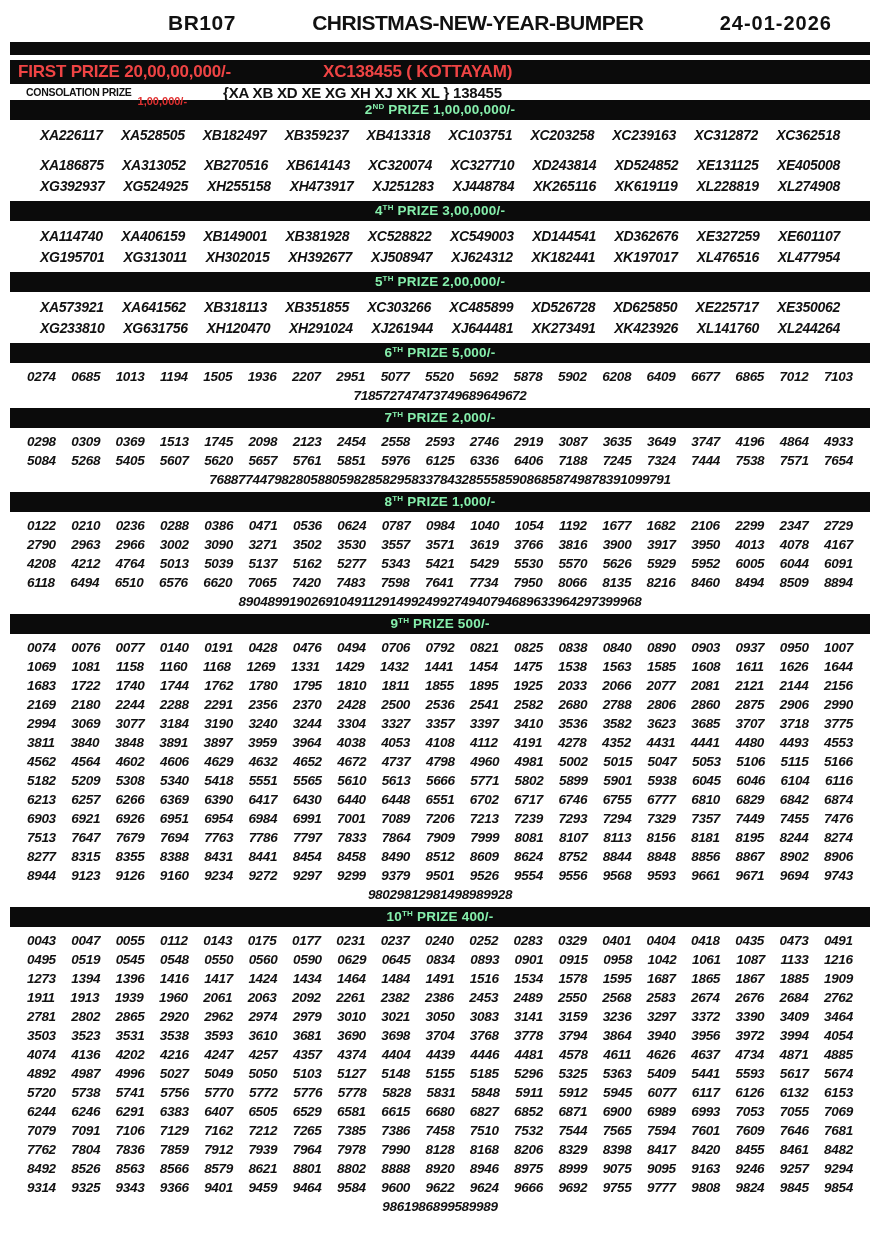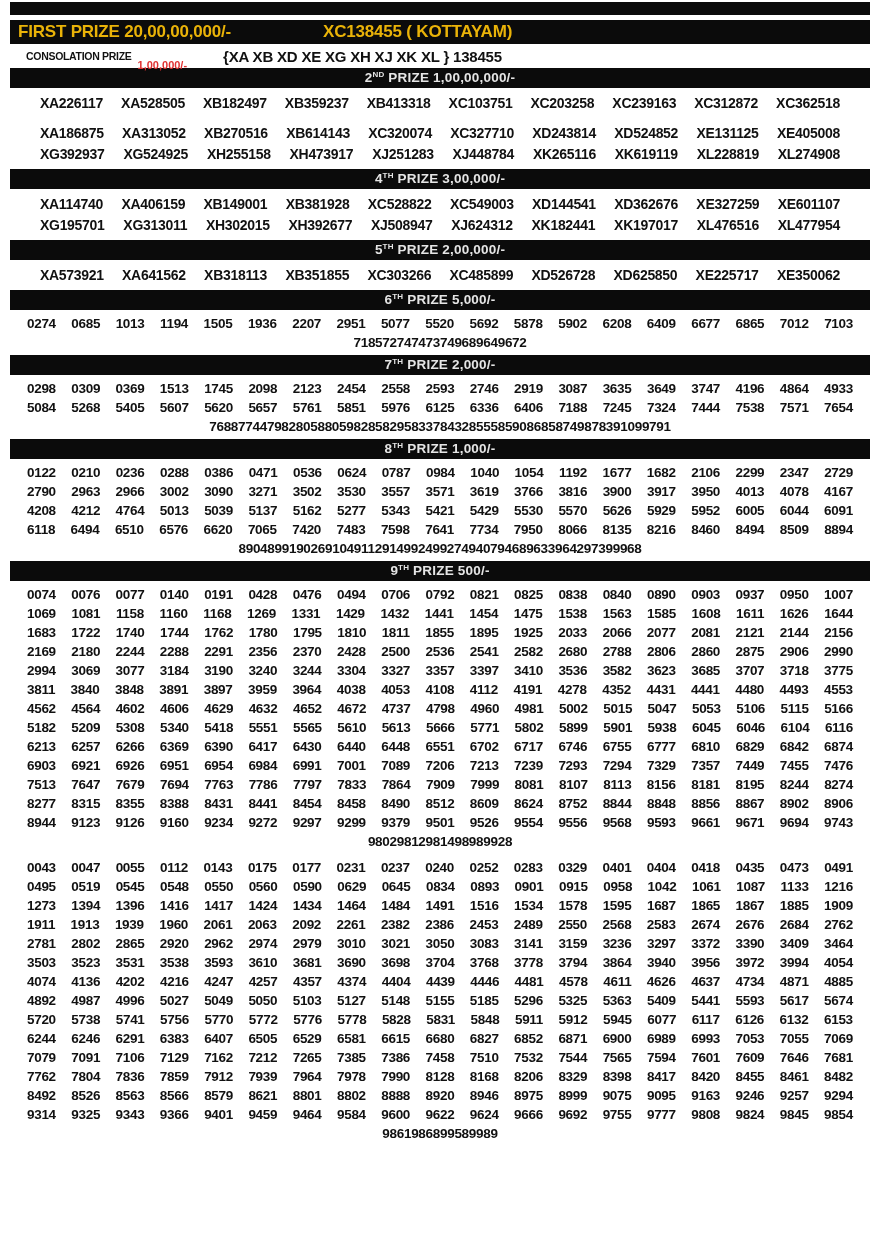--- a/index.html
+++ b/index.html
@@ -19,61 +19,67 @@
   }
   .hdr-code { font-size:21px; font-weight:700; letter-spacing:.5px; }
   .hdr-title { flex:1; text-align:center; font-size:21px; font-weight:700; letter-spacing:-0.5px; }
   .hdr-date { font-size:20px; font-weight:700; letter-spacing:1px; }
 
   .top-bar { height:13px; background:#0b0b0b; }
   .gap-strip { height:5px; }
 
   
   .first-prize {
-    background:#0b0b0b; color:#eab308;
+    background:#0b0b0b; color:#ef4444;
     display:flex; align-items:center;
     height:24px; padding-left:8px; gap:92px;
     font-size:17px; font-weight:700; letter-spacing:-0.2px;
   }
 
   
   .consolation {
     display:flex; align-items:center; gap:10px;
-    height:24px; padding-left:16px;
+    height:16px; padding-left:16px;
     font-weight:700;
   }
   .consolation .c-label { font-size:10.5px; letter-spacing:-0.3px; }
   .consolation .c-amount { font-size:11px; margin-left:-4px;margin-top:17px; }
   .consolation .c-series { font-size:15px; margin-left:26px; letter-spacing:-0.2px; }
 
   
   .banner {
-    background:#0b0b0b; color:#e5e5e5; text-align:center;
+    background:#0b0b0b; color:#86efac; text-align:center;
     font-size:13.5px; font-weight:700; height:20px; line-height:20px;
     letter-spacing:.2px;
   }
   .banner sup { font-size:8px; vertical-align:super; line-height:0; }
 
   
   .rows { padding:4px 0 3px 0; }
   .num-row {
     display:flex; justify-content:space-between;
     padding:0 17px; font-weight:700; font-size:13.5px;
     line-height:19px; letter-spacing:-0.3px;
     white-space:nowrap;
+    font-style:italic;
   }
   .num-row.partial { justify-content:center; }
   .ticket-rows { padding:5px 0 4px 0; }
   .ticket-rows .num-row { font-size:14px; line-height:21px; padding:0 30px; }
 </style>
 </head>
 <body>
 
 <div class="page">
 
+  <div class="header">
+    <span class="hdr-code">BR107</span>
+    <span class="hdr-title">CHRISTMAS-NEW-YEAR-BUMPER</span>
+    <span class="hdr-date">24-01-2026</span>
+  </div>
 
   <div class="top-bar"></div>
   <div class="gap-strip"></div>
 
   <div class="first-prize">
     <span>FIRST PRIZE 20,00,00,000/-</span>
     <span>XC138455 ( KOTTAYAM)</span>
   </div>
 
   <div class="consolation">
@@ -164,20 +170,32 @@
             <span>XA573921</span>
             <span>XA641562</span>
             <span>XB318113</span>
             <span>XB351855</span>
             <span>XC303266</span>
             <span>XC485899</span>
             <span>XD526728</span>
             <span>XD625850</span>
             <span>XE225717</span>
             <span>XE350062</span>
+          </div>
+          <div class="num-row">
+            <span>XG233810</span>
+            <span>XG631756</span>
+            <span>XH120470</span>
+            <span>XH291024</span>
+            <span>XJ261944</span>
+            <span>XJ644481</span>
+            <span>XK273491</span>
+            <span>XK423926</span>
+            <span>XL141760</span>
+            <span>XL244264</span>
           </div>
         </div>
       </section>
       <section>
         <div class="banner"><span>6</span><sup>TH</sup><span> PRIZE 5,000/-</span></div>
         <div class="rows">
           <div class="num-row">
             <span>0274</span>
             <span>0685</span>
             <span>1013</span>
@@ -657,20 +675,21 @@
           <div class="num-row partial">
             <span>9802</span>
             <span>9812</span>
             <span>9814</span>
             <span>9898</span>
             <span>9928</span>
           </div>
         </div>
       </section>
       <section>
+        <div class="banner"><span>10</span><sup>TH</sup><span> PRIZE 400/-</span></div>
         <div class="rows">
           <div class="num-row">
             <span>0043</span>
             <span>0047</span>
             <span>0055</span>
             <span>0112</span>
             <span>0143</span>
             <span>0175</span>
             <span>0177</span>
             <span>0231</span>

